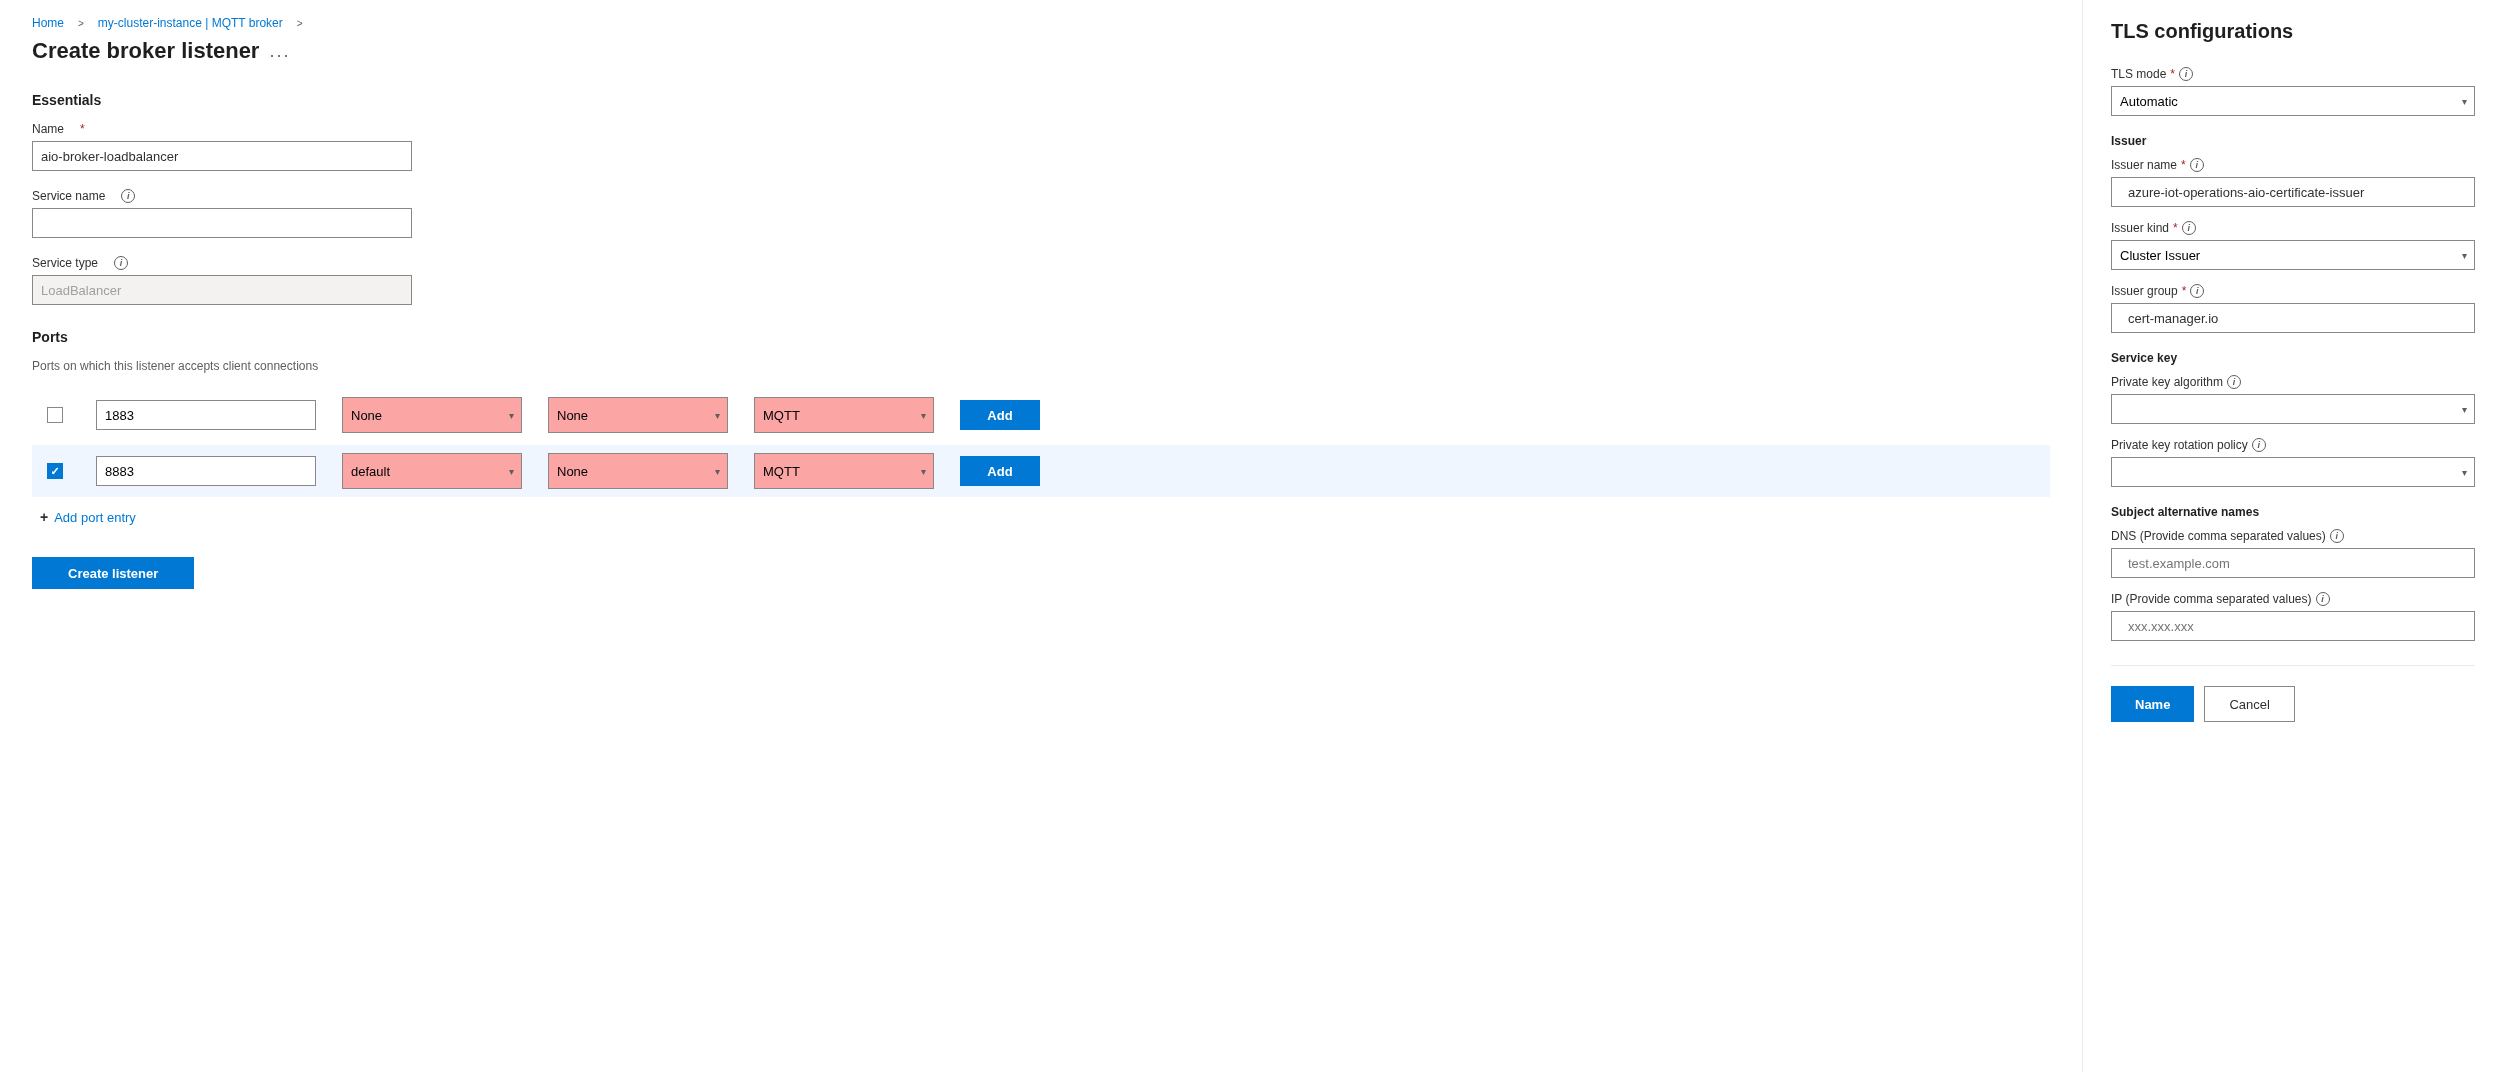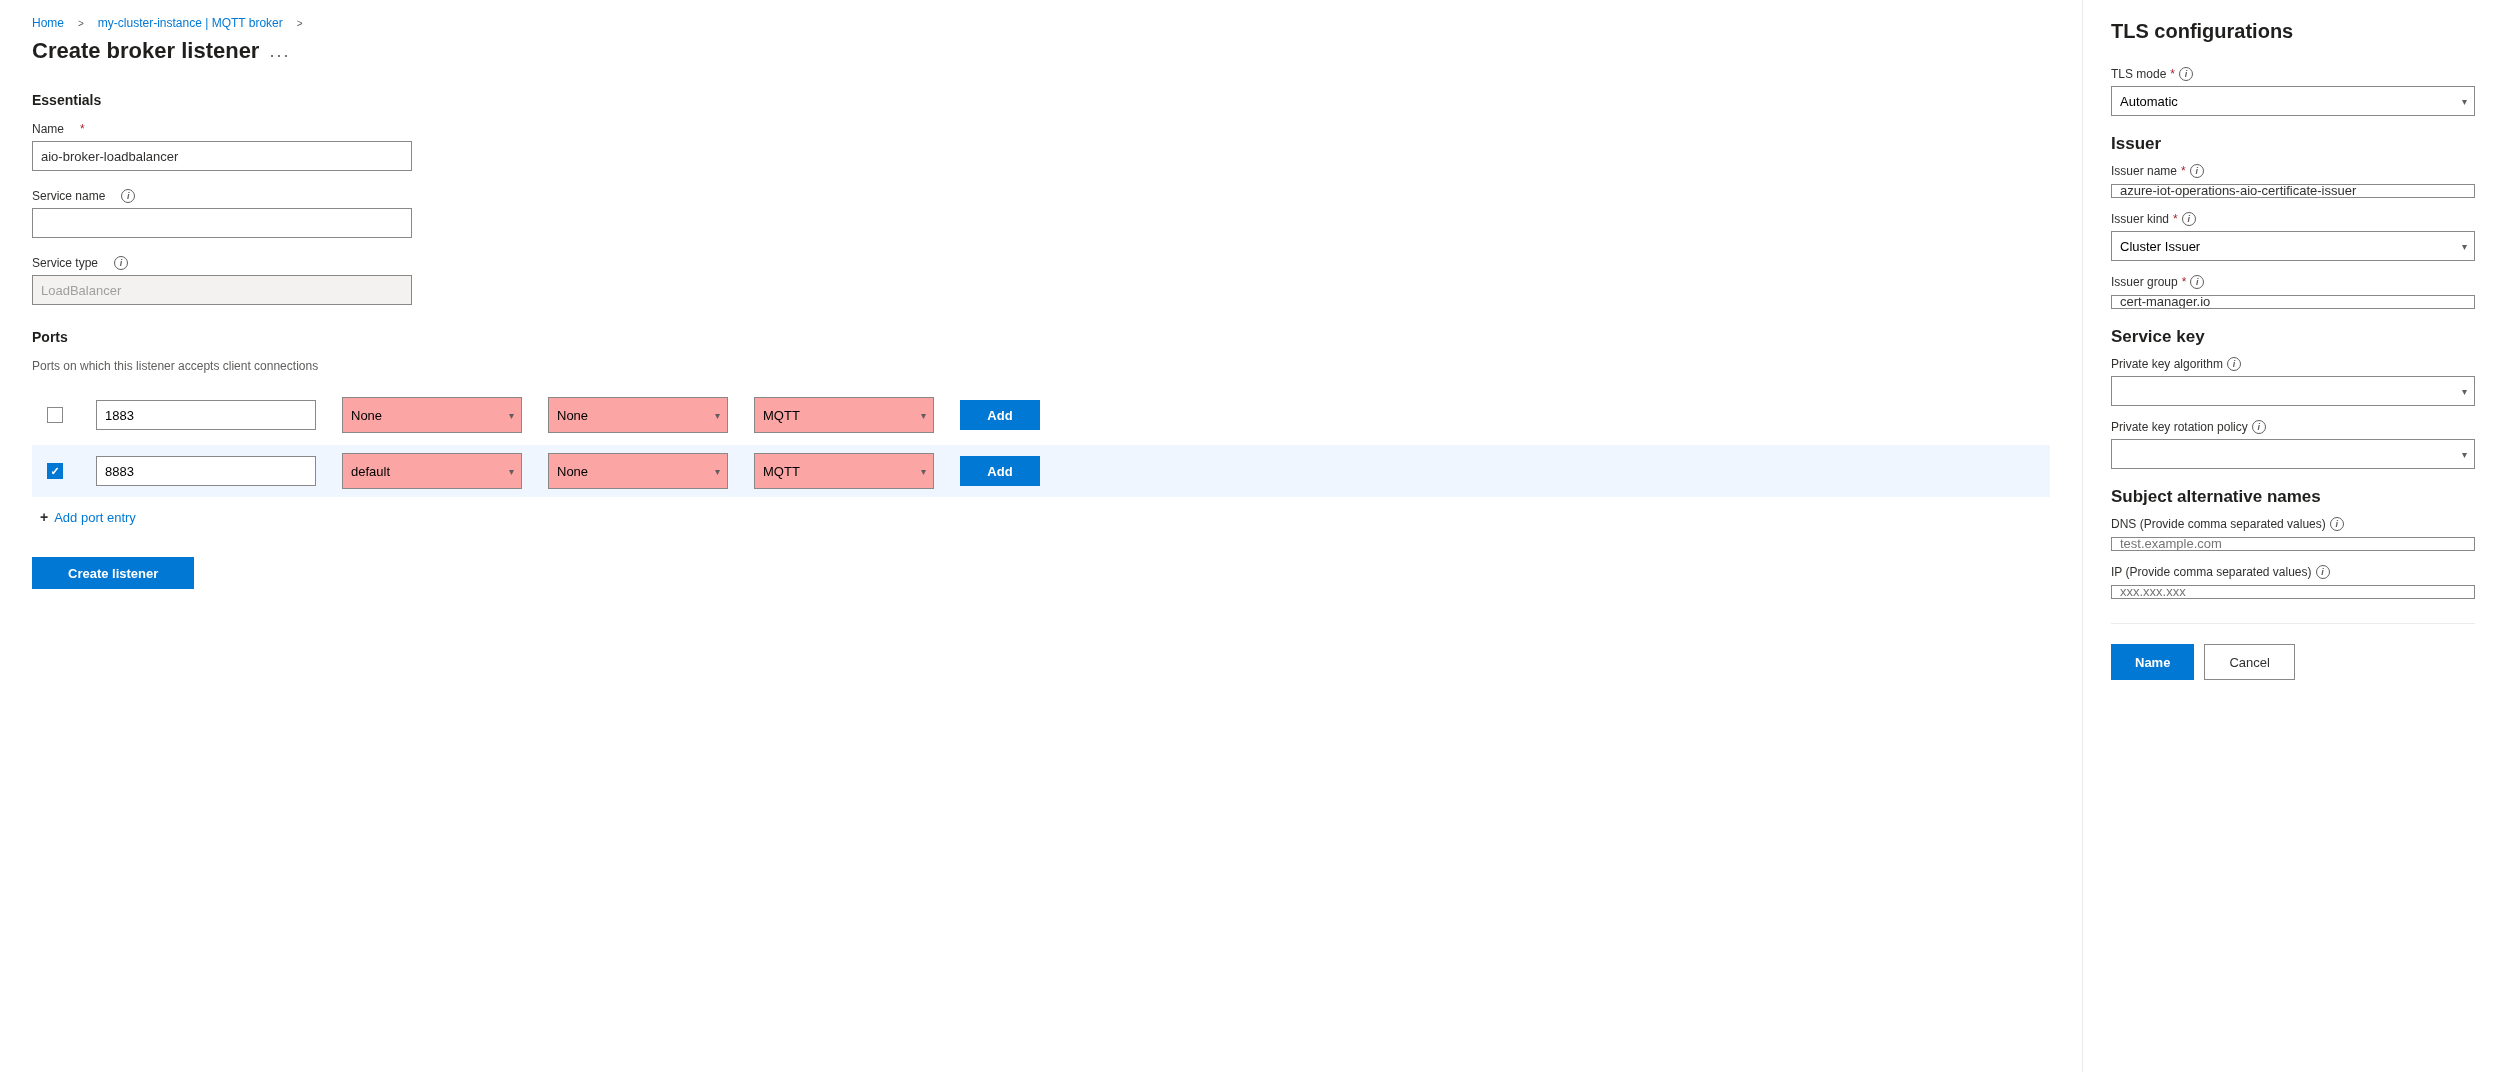--- a/index.html
+++ b/index.html
@@ -262,23 +262,23 @@
       font-size: 12px;
       font-weight: 500;
       color: #323130;
       margin-bottom: 5px;
       display: flex;
       align-items: center;
       gap: 4px;
     }
     .panel-input {
       width: 100%;
-      height: 14px;
-      border: 1px solid #8a8886;
-      padding: 0 8px;
+      height: 30px;
+      border: 1px solid #8a8886;
+      padding: 0 16px;
       font-size: 13px;
       color: #323130;
       outline: none;
       background: #fff;
     }
     .panel-input.placeholder-style {
       color: #a19f9d;
     }
 
     .panel-select-wrapper {
@@ -300,21 +300,21 @@
       position: absolute;
       right: 8px;
       top: 50%;
       transform: translateY(-50%);
       pointer-events: none;
       font-size: 10px;
       color: #605e5c;
     }
 
     .sub-section-title {
-      font-size: 17px;
+      font-size: 12px;
       font-weight: 600;
       color: #201f1e;
       margin: 18px 0 10px 0;
     }
 
     .panel-actions {
       display: flex;
       gap: 10px;
       margin-top: 24px;
       border-top: 1px solid #edebe9;

